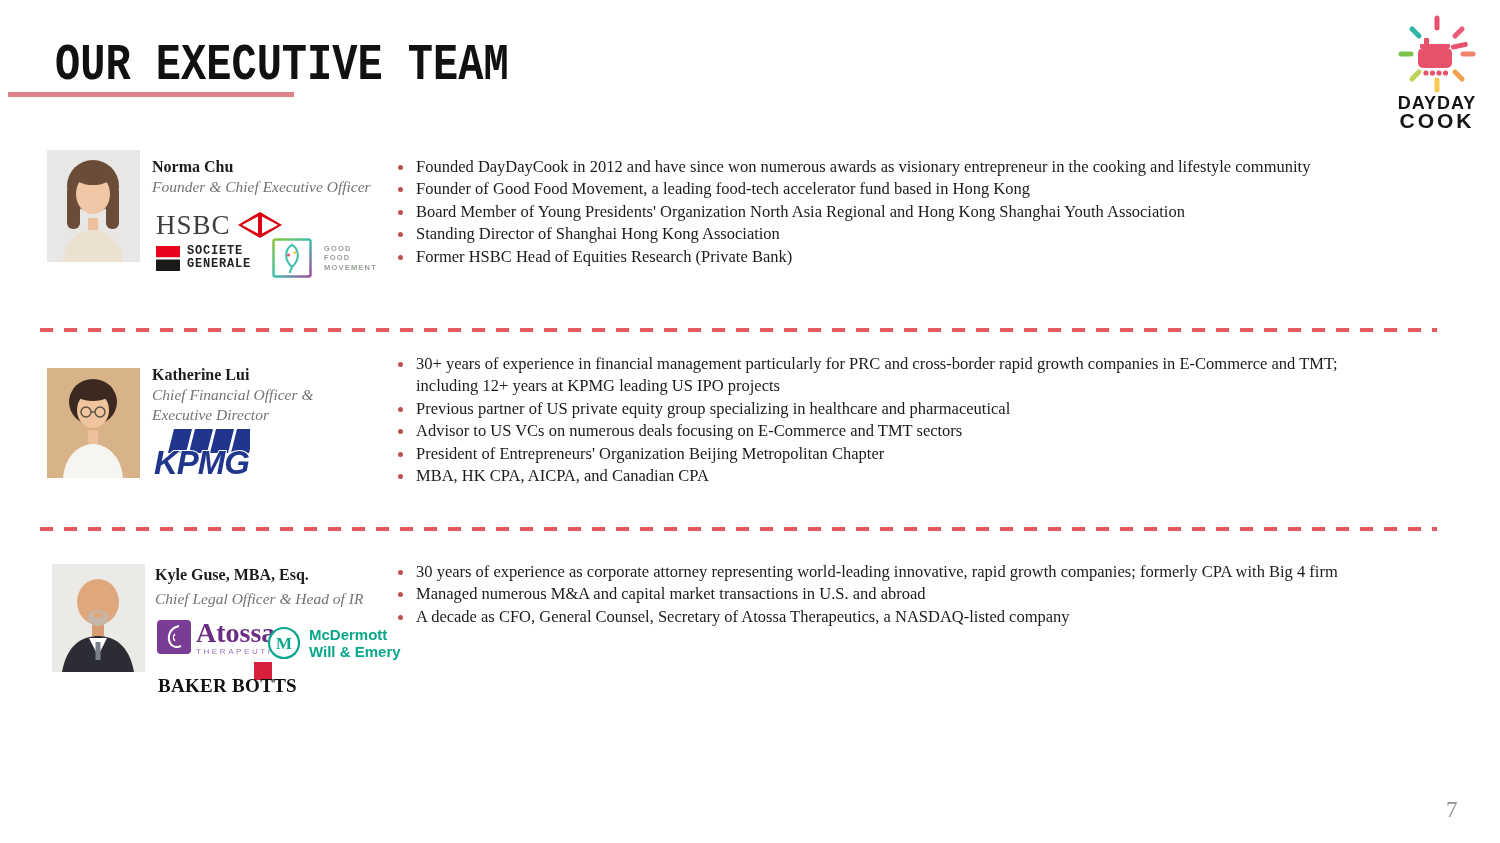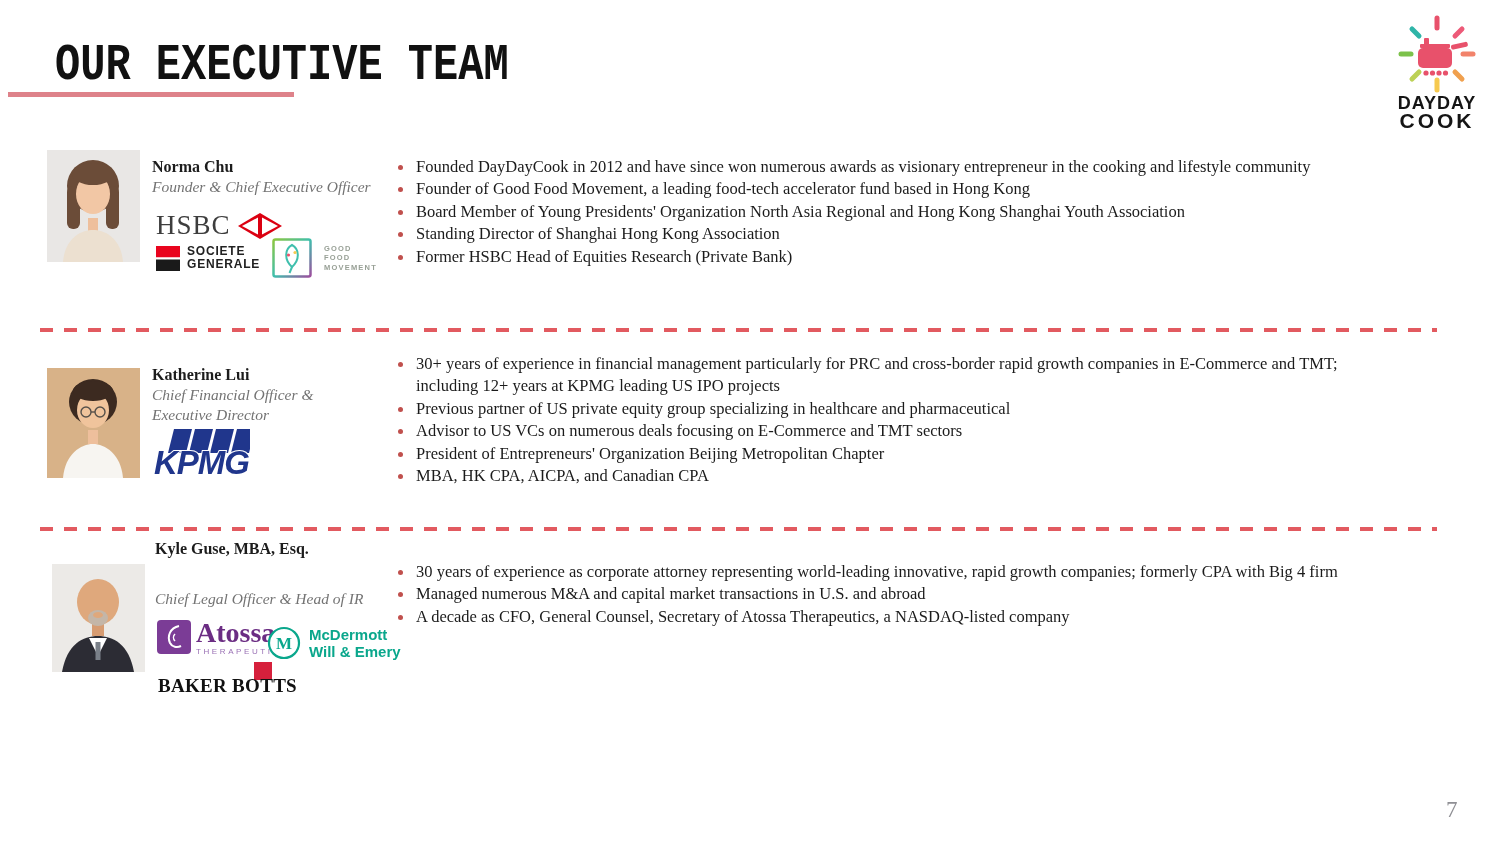--- a/index.html
+++ b/index.html
@@ -27,37 +27,37 @@
   .photo-2{left:47px;top:368px;}
   .photo-3{left:52px;top:564px;}
 
   
   .exec-name{position:absolute;font-weight:700;font-size:16px;color:#1c1c1c;white-space:nowrap;}
   .exec-role{position:absolute;font-style:italic;font-size:15.5px;line-height:20px;color:#737373;}
   .name-1{left:152px;top:158px}
   .role-1{left:152px;top:177px;width:230px}
   .name-2{left:152px;top:366px}
   .role-2{left:152px;top:385px;width:218px}
-  .name-3{left:155px;top:540px}
+  .name-3{left:155px;top:566px}
   .role-3{left:155px;top:589px;width:260px}
 
   
   .bullets{position:absolute;left:396px;width:1005px;font-size:16.5px;}
   .bullets-1{top:156px}
   .bullets-2{top:353px}
   .bullets-3{top:561px}
   .bullets ul{list-style:none;margin:0;padding:0;}
   .bullets li{display:flex;line-height:22.4px;}
   .dot{flex:none;width:5px;height:5px;border-radius:50%;background:#C0504D;margin:9px 13px 0 2px;}
 
   
-  .logo-hsbc{position:absolute;left:156px;top:212px;display:flex;align-items:flex-end;gap:7px;}
+  .logo-hsbc{position:absolute;left:156px;top:212px;display:flex;align-items:flex-start;gap:7px;}
   .hsbc-word{font-family:"Liberation Serif",serif;font-size:27px;color:#3d3d3d;letter-spacing:1px;line-height:27px;}
   .logo-sg{position:absolute;left:156px;top:245px;display:flex;align-items:center;gap:7px;}
-  .sg-text{font-family:Liberation Sans, sans-serif;font-weight:700;font-size:12px;line-height:13px;
+  .sg-text{font-family:Liberation Mono, monospace;font-weight:700;font-size:12px;line-height:13px;
     letter-spacing:0.8px;color:#222;}
   .logo-gfm{position:absolute;left:272px;top:238px;display:flex;align-items:center;gap:12px;}
   .gfm-text{font-family:"Liberation Sans",sans-serif;font-weight:700;font-size:7.5px;line-height:9.5px;
     letter-spacing:1.2px;color:#98A096;}
   .logo-kpmg{position:absolute;left:152px;top:429px;}
   .logo-atossa{position:absolute;left:157px;top:620px;display:flex;align-items:flex-start;gap:5px;}
   .atossa-word{font-family:"Liberation Serif",serif;font-weight:700;font-size:28px;line-height:26px;color:#6B2D83;}
   .atossa-sub{font-family:"Liberation Sans",sans-serif;font-size:8px;letter-spacing:2.6px;color:#9A71B5;margin-top:1px;}
   .logo-mcd{position:absolute;left:266px;top:625px;display:flex;align-items:center;gap:7px;}
   .mcd-text{font-family:"Liberation Sans",sans-serif;font-weight:700;font-size:15px;line-height:17px;color:#0AA78C;}

